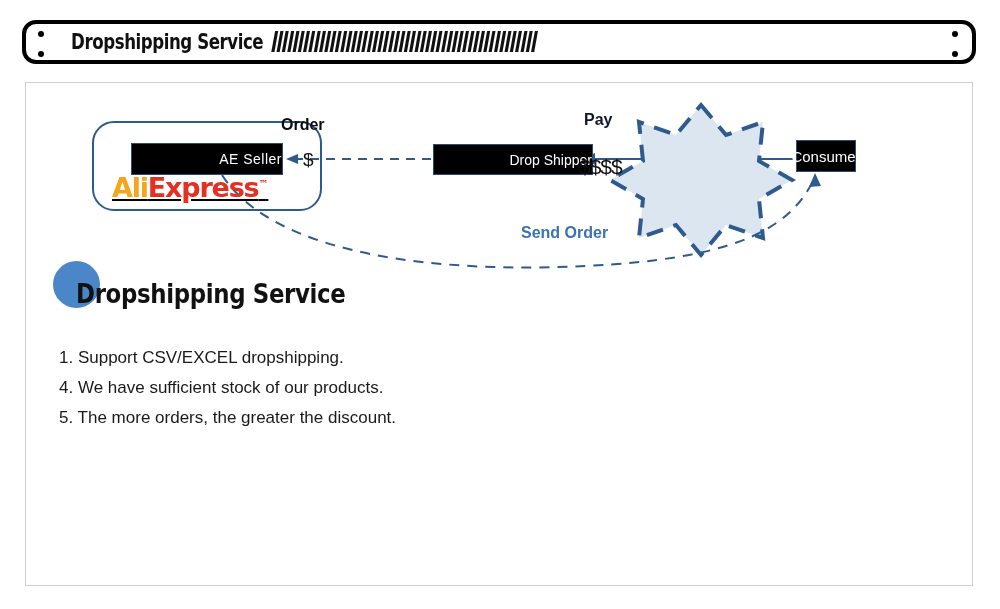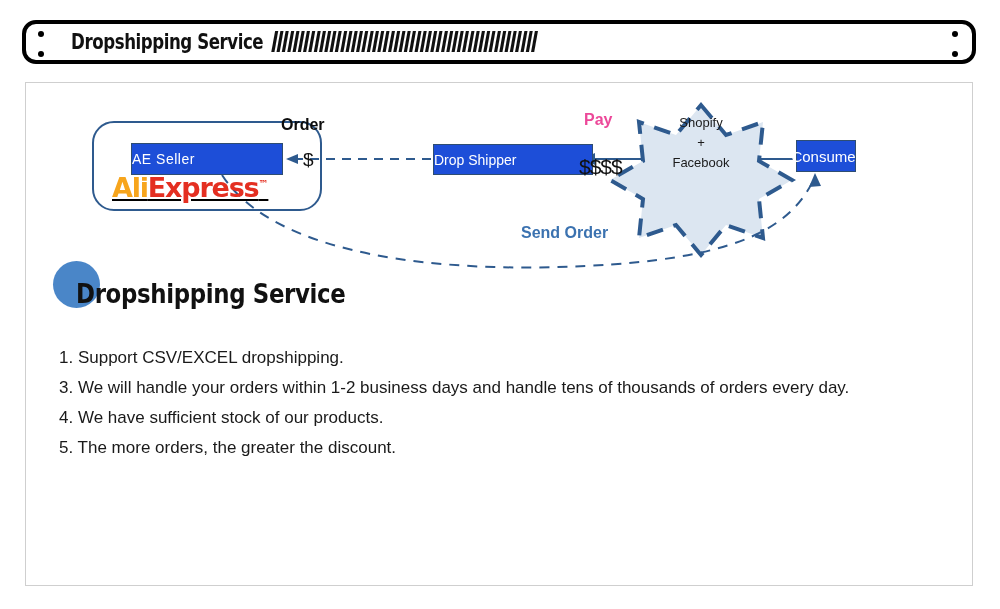--- a/index.html
+++ b/index.html
@@ -99,28 +99,28 @@
   }
   #diagram-svg {
     position: absolute;
     left: 0; top: 0;
     width: 948px;
     height: 200px;
   }
 
   .node-box {
     position: absolute;
-    background: #1d4ed8;
+    background: #000000;
     border: 1.5px solid #2e4d72;
     color: #ffffff;
     font-size: 14px;
     font-family: "Liberation Sans", sans-serif;
     display: flex;
     align-items: center;
-    justify-content: flex-start;
+    justify-content: flex-end;
     box-sizing: border-box;
     white-space: nowrap;
   }
   #node-ae-seller {
     left: 105px; top: 60px; width: 152px; height: 32px;
     letter-spacing: 0.5px;
   }
   #node-drop-shipper {
     left: 407px; top: 61px; width: 160px; height: 31px;
   }
@@ -181,21 +181,21 @@
   #label-order {
     left: 255px; top: 33px;
     font-size: 16px; font-weight: bold; color: #0d0d0d;
   }
   #label-dollar-single {
     left: 277px; top: 66px;
     font-size: 19px; color: #111111;
   }
   #label-pay {
     left: 558px; top: 28px;
-    font-size: 16px; font-weight: bold; color: #ec4899;
+    font-size: 16px; font-weight: bold; color: #0f172a;
   }
   #label-dollars {
     left: 553px; top: 72px;
     font-size: 21px; color: #111111; letter-spacing: -1px;
   }
   #label-send-order {
     left: 495px; top: 141px;
     font-size: 16px; font-weight: bold; color: #3b72b0;
   }
   #star-label {
@@ -305,37 +305,31 @@
     </div>
 
     <div class="node-box" id="node-drop-shipper">
       <span>Drop Shipper</span>
     </div>
 
     <div class="node-box" id="node-consumer">
       <span class="overflow-label">Consumer</span>
     </div>
 
-    <div id="star-label">
-      <div>Shopify</div>
-      <div>+</div>
-      <div>Facebook</div>
-    </div>
 
     <div class="diagram-label" id="label-order">Order</div>
     <div class="diagram-label" id="label-dollar-single">$</div>
     <div class="diagram-label" id="label-pay">Pay</div>
     <div class="diagram-label" id="label-dollars">$$$$</div>
     <div class="diagram-label" id="label-send-order">Send Order</div>
   </div>
 
   <div id="section-circle"></div>
   <div id="section-heading"><span>Dropshipping Service</span></div>
 
   <div id="bullet-list">
     <div class="bullet-line">1. Support CSV/EXCEL dropshipping.</div>
-    <div class="bullet-line">3. We will handle your orders within 1-2 business days and handle tens of thousands of orders every day.</div>
     <div class="bullet-line">4. We have sufficient stock of our products.</div>
     <div class="bullet-line">5. The more orders, the greater the discount.</div>
   </div>
 
 
 </div>
 
 </body></html>

